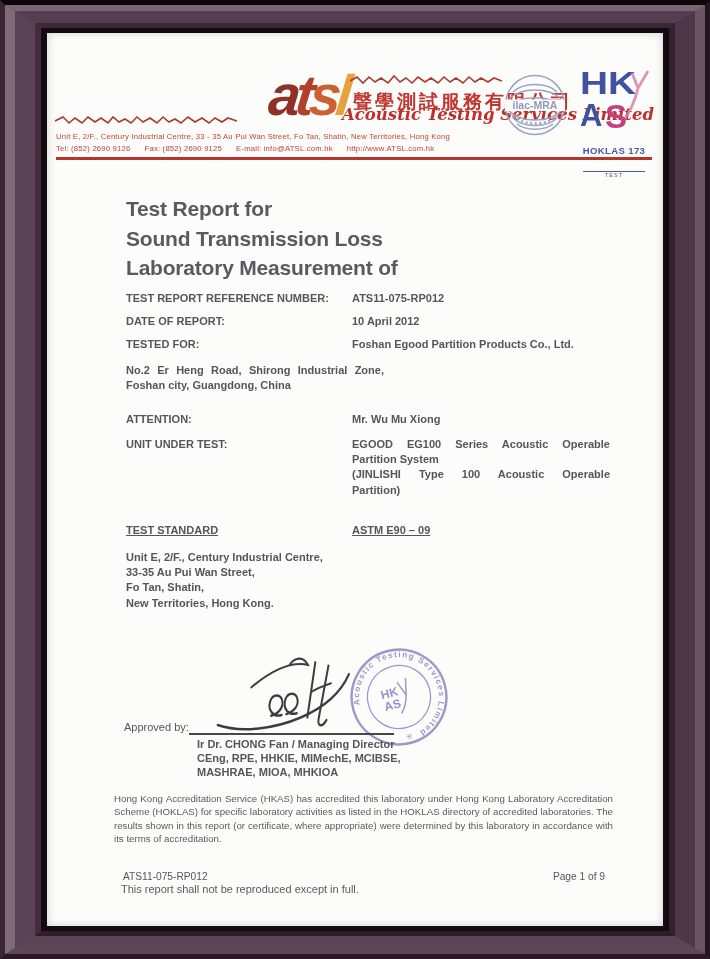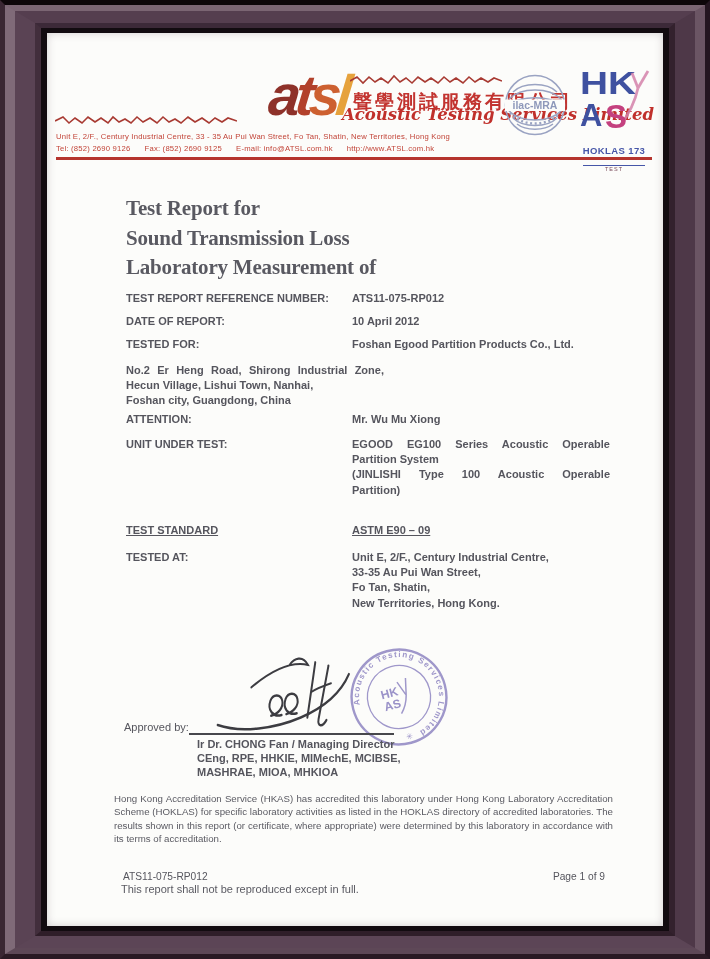--- a/index.html
+++ b/index.html
@@ -35,26 +35,26 @@
   .atsl .l3{color:#cd6030;} .atsl .l4{color:#e6a23c;}
   .zh { left:306px; top:56px; font-size:19px; font-weight:bold;
         color:#c23430; letter-spacing:3px; }
   .en-script { left:295px; top:72px; font-size:16.5px; font-weight:bold;
         font-style:italic; font-family:"DejaVu Serif", serif; color:#c0302b; }
   .addr { left:9px; font-size:7.7px; color:#c24438; letter-spacing:.2px; white-space:pre; }
   .rule { left:9px; top:124px; width:596px; height:2.5px; background:#b5342d; }
 
   .hkas-wrap { left:528px; top:33px; width:78px; text-align:center; }
   .hoklas { display:inline-block; font-size:9.5px; font-weight:bold; color:#4656a8;
-            border-bottom:1.5px solid #4656a8; padding-bottom:9px; letter-spacing:.4px; }
+            border-bottom:1.5px solid #4656a8; padding-bottom:15px; letter-spacing:.4px; }
   .hoklas-sub { font-size:5.5px; color:#7a4a5a; letter-spacing:1px; }
 
   
   .title { left:79px; top:161px; font-size:21px; line-height:29.5px;
-           font-weight:bold; color:#595961; letter-spacing:-.2px;font-family:Liberation Serif, serif; }
+           font-weight:bold; color:#595961; letter-spacing:-.2px; }
 
   
   .row { left:79px; width:500px; font-size:11px; font-weight:bold;
          color:#55555d; line-height:15.2px; display:flex; }
   .row .lab { width:226px; flex:none; }
   .row .val { width:258px; flex:none; }
   .jl { text-align:justify; text-align-last:justify; }
 
   
   .approved { left:77px; top:688px; font-size:11px; color:#55555d; }
@@ -142,21 +142,20 @@
         <div class="val">10 April 2012</div>
       </div>
       <div class="abs row" style="top:304px;">
         <div class="lab">TESTED FOR:</div>
         <div class="val">Foshan Egood Partition Products Co., Ltd.</div>
       </div>
       <div class="abs row" style="top:330px;flex-direction:column;">
         <div class="lab"></div>
         <div class="val">
           <div class="jl">No.2 Er Heng Road, Shirong Industrial Zone,</div>
-          <div>Hecun Village, Lishui Town, Nanhai,</div>
           <div>Foshan city, Guangdong, China</div>
         </div>
       </div>
       <div class="abs row" style="top:379px;">
         <div class="lab">ATTENTION:</div>
         <div class="val">Mr. Wu Mu Xiong</div>
       </div>
       <div class="abs row" style="top:404px;">
         <div class="lab">UNIT UNDER TEST:</div>
         <div class="val">
@@ -164,21 +163,20 @@
           <div>Partition System</div>
           <div class="jl">(JINLISHI Type 100 Acoustic Operable</div>
           <div>Partition)</div>
         </div>
       </div>
       <div class="abs row" style="top:490px;text-decoration:underline;">
         <div class="lab">TEST STANDARD</div>
         <div class="val">ASTM E90 – 09</div>
       </div>
       <div class="abs row" style="top:517px;">
-        <div class="lab">TESTED AT:</div>
         <div class="val">
           <div>Unit E, 2/F., Century Industrial Centre,</div>
           <div>33-35 Au Pui Wan Street,</div>
           <div>Fo Tan, Shatin,</div>
           <div>New Territories, Hong Kong.</div>
         </div>
       </div>
 
       <svg class="abs" style="left:168px;top:611px;" width="155" height="96" viewBox="0 0 235 115" preserveAspectRatio="none">
         <g fill="none" stroke="#3c3c41" stroke-linecap="round">

